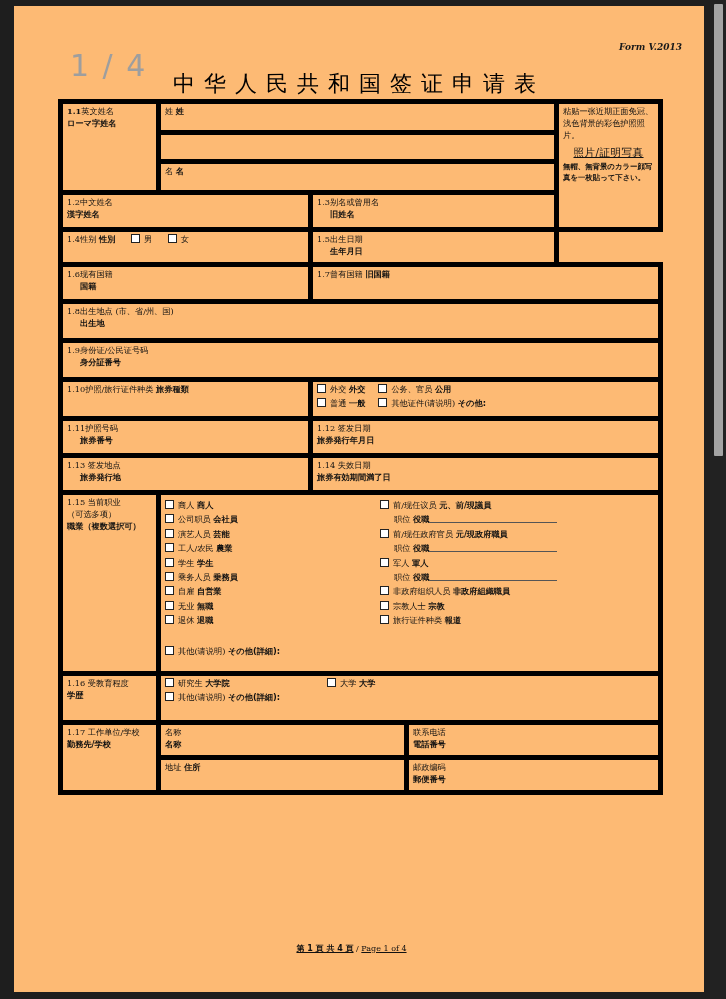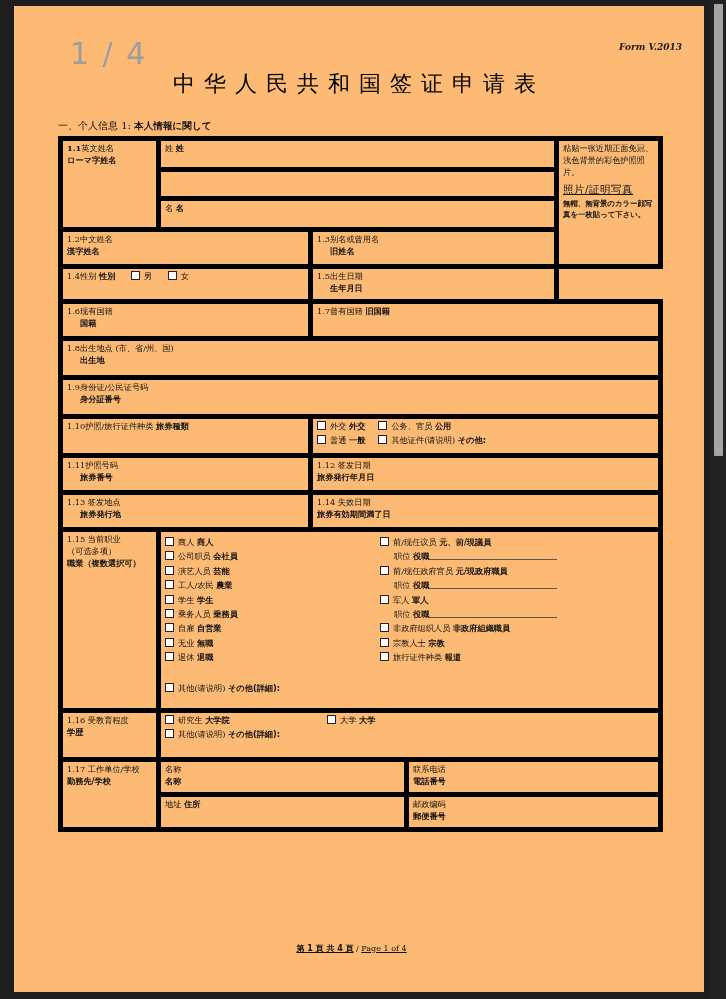--- a/index.html
+++ b/index.html
@@ -16,21 +16,21 @@
   }
   
   #viewer {
     position: absolute;
     inset: 0;
     background: #1e1e1e;
   }
   #page-indicator {
     position: absolute;
     left: 70px;
-    top: 36px;
+    top: 48px;
     font-size: 30px;
     color: #9e9e9e;
     letter-spacing: 2px;
     font-family: "DejaVu Sans", "Liberation Sans", sans-serif;
     font-weight: 400;
     z-index: 5;
   }
   #scrollbar-track {
     position: absolute;
     right: 0px;
@@ -145,20 +145,21 @@
   td.label { font-weight: normal; }
   td.label .num { font-weight: bold; }
 
   .photo-cell {
     font-size: 7px;
     line-height: 1.45;
     text-align: left;
     padding: 26px 3px 3px 3px;
   }
   .photo-cell .mid {
+    text-align: center;
     font-size: 10.5px;
     text-decoration: underline;
     margin: 3px 0 2px 0;
     letter-spacing: 0.5px;
   }
   .photo-cell .ja { font-size: 7.4px; }
 
   .chk {
     display: inline-block;
     width: 7px;
@@ -202,24 +203,20 @@
   <div id="page-indicator">1 / 4</div>
 
   <div id="paper">
     <div class="doc">
 
       <div class="form-version">Form V.2013</div>
 
       <div class="title-cn">中华人民共和国签证申请表</div>
 
 
-      <div class="section-heading">
-        <span>一、个人信息 1:</span>
-        <span class="ja">本人情報に関して</span>
-      </div>
 
       <table class="form">
         <colgroup>
           <col style="width:98px">
           <col style="width:152px">
           <col style="width:96px">
           <col style="width:150px">
           <col style="width:104px">
         </colgroup>
 

